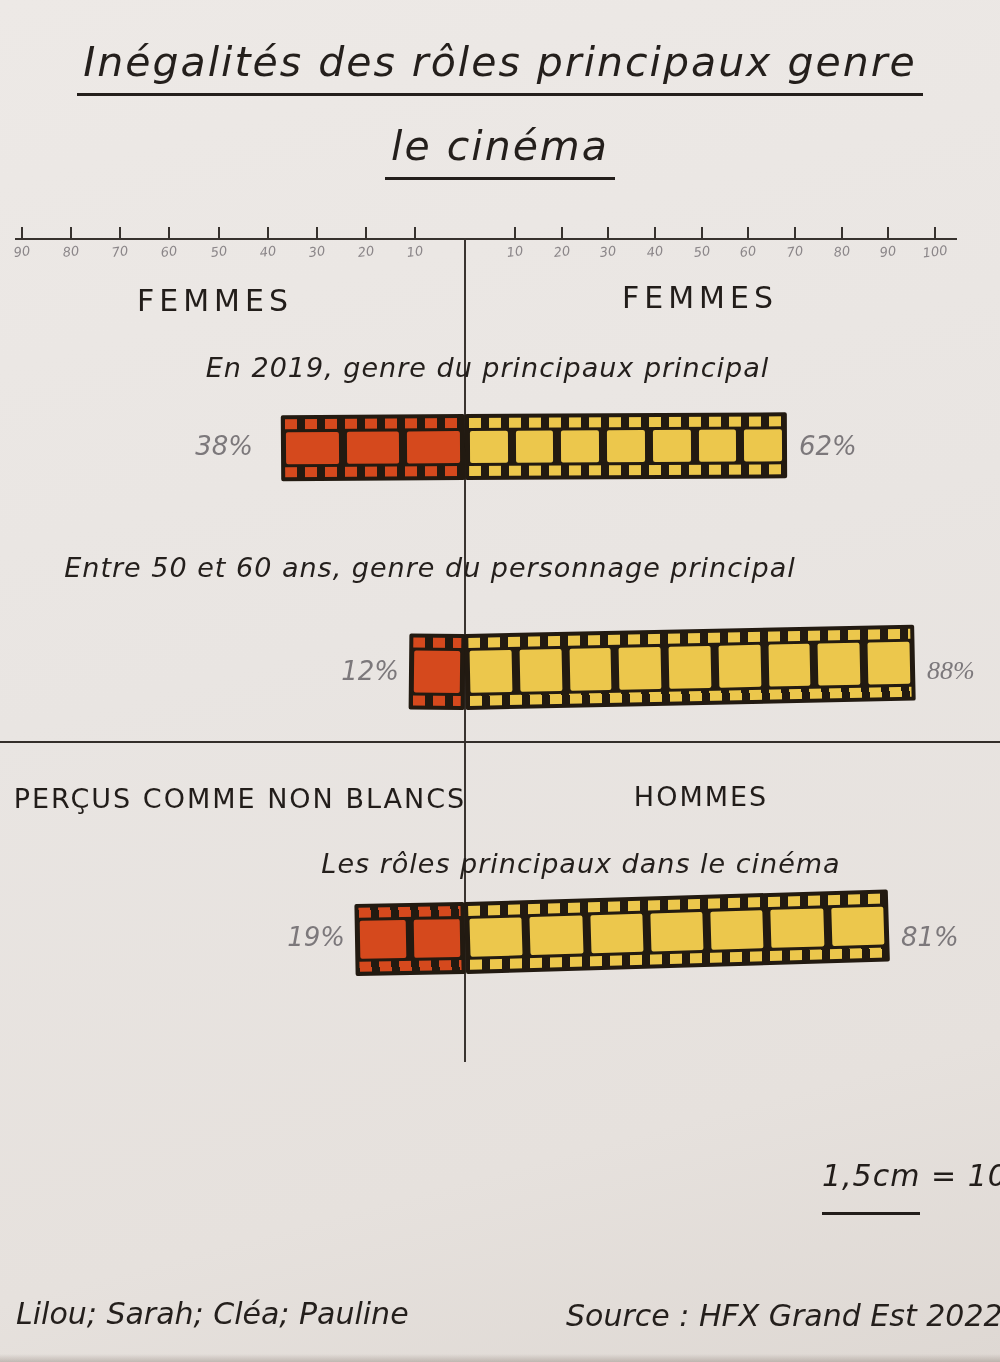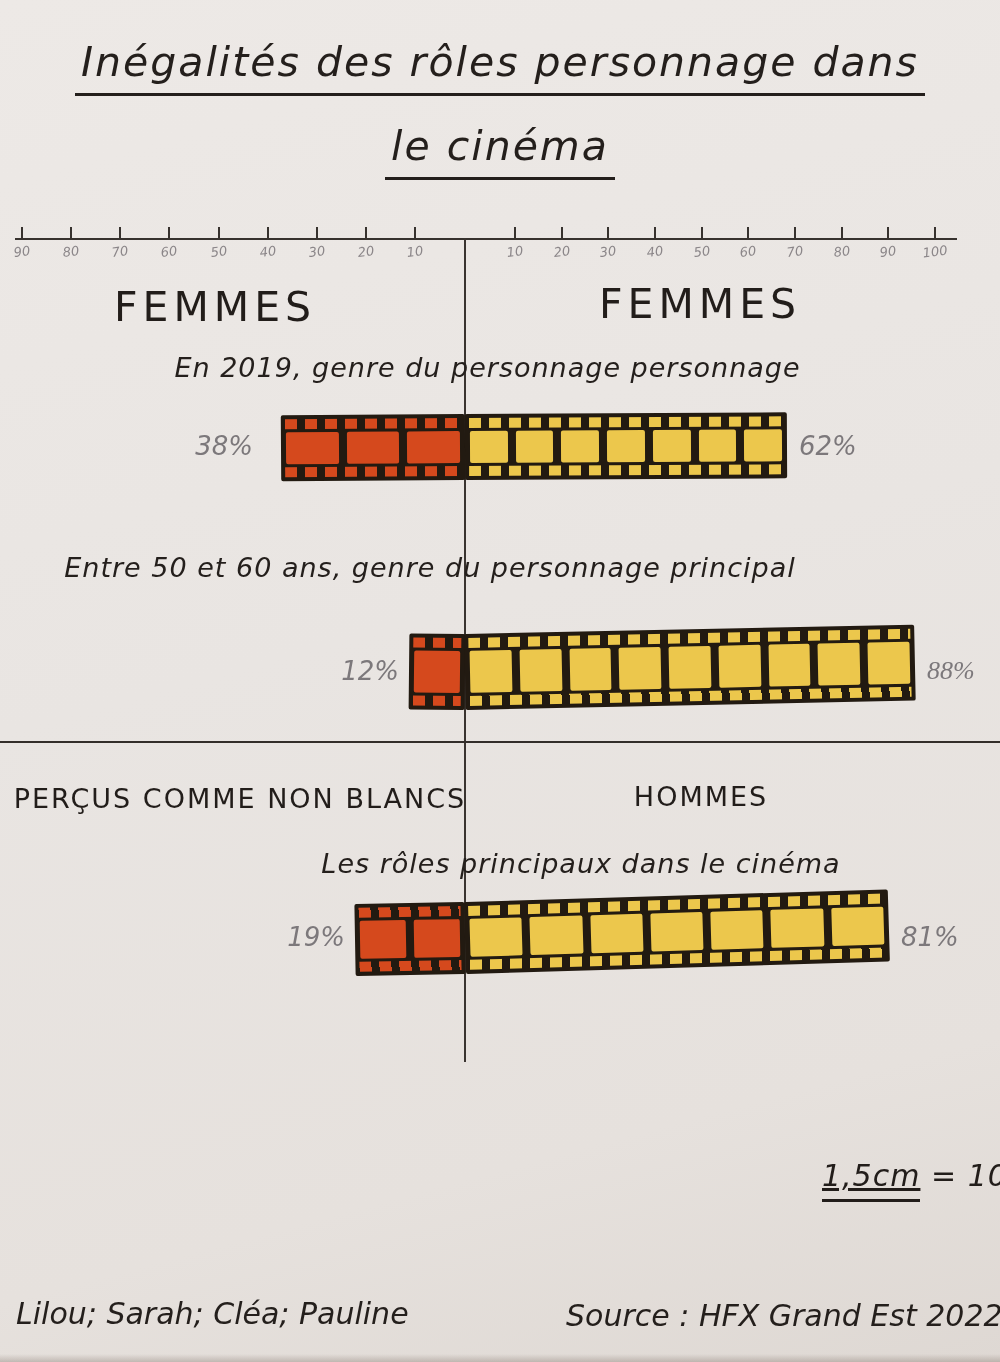--- a/index.html
+++ b/index.html
@@ -21,52 +21,52 @@
   .title-line2{margin-top:26px;}
   
   #axis{position:absolute;top:226px;left:0;width:1000px;height:44px;}
   .axis-line{position:absolute;top:12px;left:15px;width:942px;height:2px;background:#37322e;}
   .tick{position:absolute;top:1px;width:2px;height:12px;background:#37322e;}
   .tick-label{position:absolute;top:18px;width:40px;margin-left:-20px;text-align:center;
     font-size:13px;font-style:italic;color:#8b8689;transform:rotate(-7deg);}
   .center-line{position:absolute;left:464px;top:238px;width:2px;height:824px;background:#3a3430;}
   .divider{position:absolute;left:0;top:741px;width:1000px;height:2px;background:#332e2a;}
   
-  .hdr{position:absolute;font-size:41px;letter-spacing:5px;white-space:nowrap;text-align:center;color:#221d1a;}
+  .hdr{position:absolute;font-size:30px;letter-spacing:5px;white-space:nowrap;text-align:center;color:#221d1a;}
   .hdr.small{font-size:27px;letter-spacing:2px;}
   .caption{position:absolute;left:0;width:100%;text-align:center;font-size:27px;font-style:italic;
     letter-spacing:1px;white-space:nowrap;color:#241f1c;box-sizing:border-box;}
   
   .bar-row{position:absolute;left:0;width:1000px;}
   .strip{position:absolute;top:0;bottom:0;display:flex;flex-direction:column;box-sizing:border-box;
     border-radius:2px;}
   .sprockets{flex:none;height:10px;margin:4px 4px 0;
     background-size:auto 100%;background-repeat:repeat-x;}
   .sprockets.bottom{margin:0 4px 4px;}
   .frames{flex:1;display:flex;gap:8px;margin:3px 5px;}
   .frame{flex:1;border-radius:2px;}
   .pct{position:absolute;font-size:26px;font-style:italic;color:#7c787b;white-space:nowrap;}
   .pct.left{text-align:right;}
   
   .scale-note{position:absolute;top:1158px;left:822px;font-size:30px;font-style:italic;
     letter-spacing:1px;white-space:nowrap;color:#221d1a;}
-  .scale-note .underlined{border-bottom:3px solid #221d1a;padding-bottom:6px;text-decoration:underline;}
+  .scale-note .underlined{border-bottom:3px solid #221d1a;padding-bottom:19px;}
   
   .footer-authors{position:absolute;top:1296px;left:16px;font-size:30px;font-style:italic;
     white-space:nowrap;color:#241f1c;}
   .footer-source{position:absolute;top:1298px;left:566px;font-size:30px;font-style:italic;
     white-space:nowrap;color:#241f1c;}
 </style>
 </head>
 <body>
 
 <div class="paper">
 
   <div class="title-wrap">
-    <div><span class="title-line">Inégalités des rôles personnage dans</span></div>
+    <div><span class="title-line">Inégalités des rôles principaux genre</span></div>
     <div class="title-line2"><span class="title-line">le cinéma</span></div>
   </div>
 
   <div id="axis">
     <div class="axis-line"></div>
   <div class="tick" style="left: 21px;"></div>
       <div class="tick-label" style="left: 22px;">90</div>
       <div class="tick" style="left: 70.125px;"></div>
       <div class="tick-label" style="left: 71.125px;">80</div>
       <div class="tick" style="left: 119.25px;"></div>
@@ -105,21 +105,21 @@
       <div class="tick-label" style="left: 935px;">100</div>
     </div>
 
   <div class="center-line"></div>
 
   <div class="divider"></div>
 
   <div class="hdr" style="left:0;width:430px;top:283px">FEMMES</div>
   <div class="hdr" style="left:466px;width:468px;top:280px">FEMMES</div>
 
-  <div class="caption" style="top:352px;padding-right:25px">En 2019, genre du personnage personnage</div>
+  <div class="caption" style="top:352px;padding-right:25px">En 2019, genre du principaux principal</div>
   <div class="caption" style="top:552px;padding-right:140px">Entre 50 et 60 ans, genre du personnage principal</div>
 
   <div class="hdr small" style="left:0;width:480px;top:783px">PERÇUS COMME NON BLANCS</div>
   <div class="hdr small" style="left:466px;width:470px;top:781px">HOMMES</div>
 
   <div class="caption" style="top:848px;padding-left:162px">Les rôles principaux dans le cinéma</div>
 
   <div id="bars-layer">
       <div class="bar-row" style="top: 414px; height: 66px;">
         <div class="strip" style="width: 184px; background: rgb(34, 26, 17); right: 535px; transform-origin: right center; transform: rotate(-0.4deg);">

